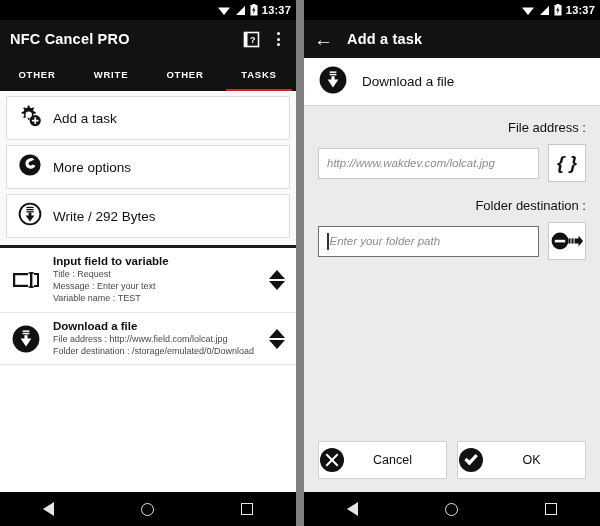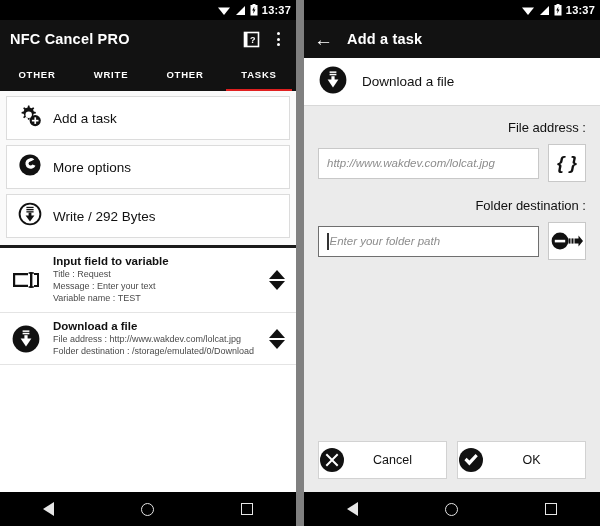--- a/index.html
+++ b/index.html
@@ -236,21 +236,21 @@
             <svg width="30" height="30" viewBox="0 0 30 30">
               <circle cx="15" cy="15" r="13.4" fill="#111"></circle>
               <rect x="11.6" y="6.4" width="6.8" height="1.5" fill="#fff"></rect>
               <rect x="11.6" y="8.8" width="6.8" height="1.5" fill="#fff"></rect>
               <rect x="13.4" y="11.2" width="3.2" height="4.6" fill="#fff"></rect>
               <path d="M9.6 14.6 L20.4 14.6 L15 22.6 Z" fill="#fff"></path>
             </svg>
           </span>
           <div class="task-text">
             <div class="task-title">Download a file</div>
-            <div class="task-sub">File address : http://www.wakdev.com/lolcat.jpg</div>
+            <div class="task-sub">File address : http://www.field.com/lolcat.jpg</div>
             <div class="task-sub">Folder destination : /storage/emulated/0/Download</div>
           </div>
           <div class="reorder">
             <span class="tri-up"></span>
             <span class="tri-dn"></span>
           </div>
         </div>
 
 
       </div>

